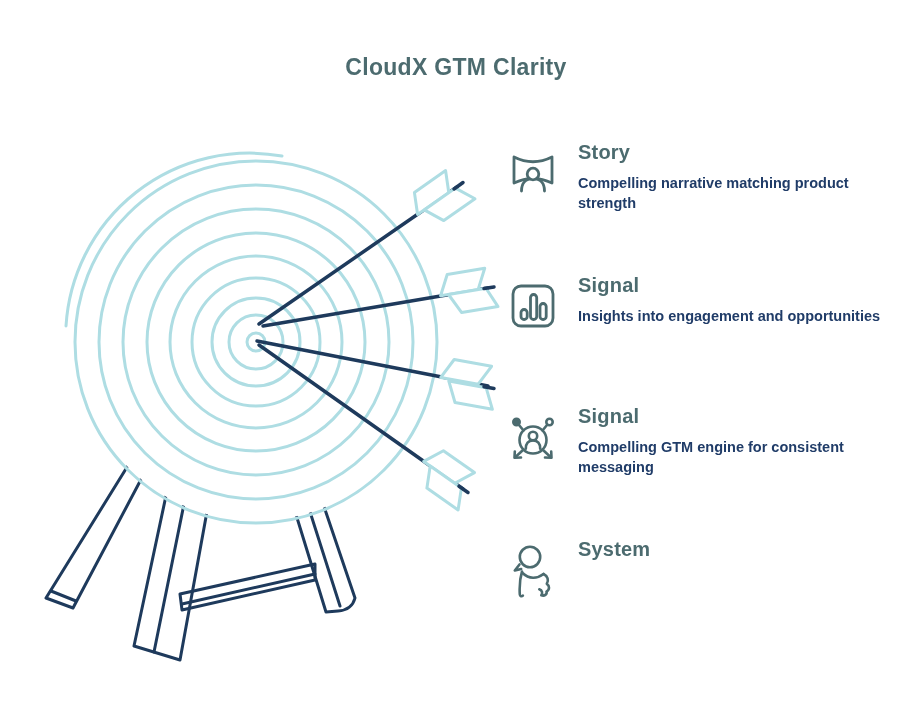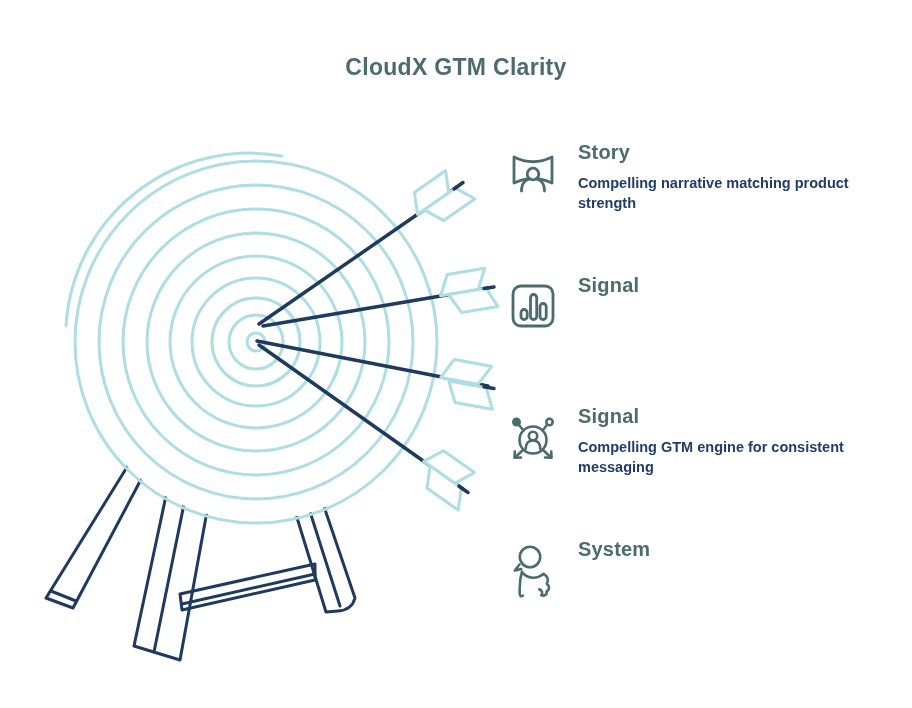--- a/index.html
+++ b/index.html
@@ -104,20 +104,21 @@
   <div class="icon-box">
     <svg width="56" height="56" viewBox="0 0 56 56" fill="none" stroke="#4C6B6F" stroke-width="2.8" stroke-linecap="round" stroke-linejoin="round">
       <rect x="8" y="8" width="40" height="40" rx="8"></rect>
       <rect x="16" y="31.5" width="6.2" height="10" rx="3"></rect>
       <rect x="25.5" y="16.5" width="6.2" height="25" rx="3"></rect>
       <rect x="35" y="25.5" width="6.2" height="16" rx="3"></rect>
     </svg>
   </div>
   <div class="txt">
     <div class="item-title">Signal</div>
+    <div class="item-desc">Insights into engagement and opportunities</div>
   </div>
 </div>
 
 <div class="outcome-row row-system">
   <div class="icon-box">
     <svg width="56" height="56" viewBox="0 0 56 56" fill="none" stroke="#4C6B6F" stroke-width="2.6" stroke-linecap="round" stroke-linejoin="round">
       <circle cx="28" cy="31" r="13.5"></circle>
       <circle cx="28" cy="27" r="4.2"></circle>
       <path d="M20.8,39.8 C20.8,34 23.6,31.5 28,31.5 C32.4,31.5 35.2,34 35.2,39.8"></path>
       <path d="M18.5,21.5 L14,16"></path>

